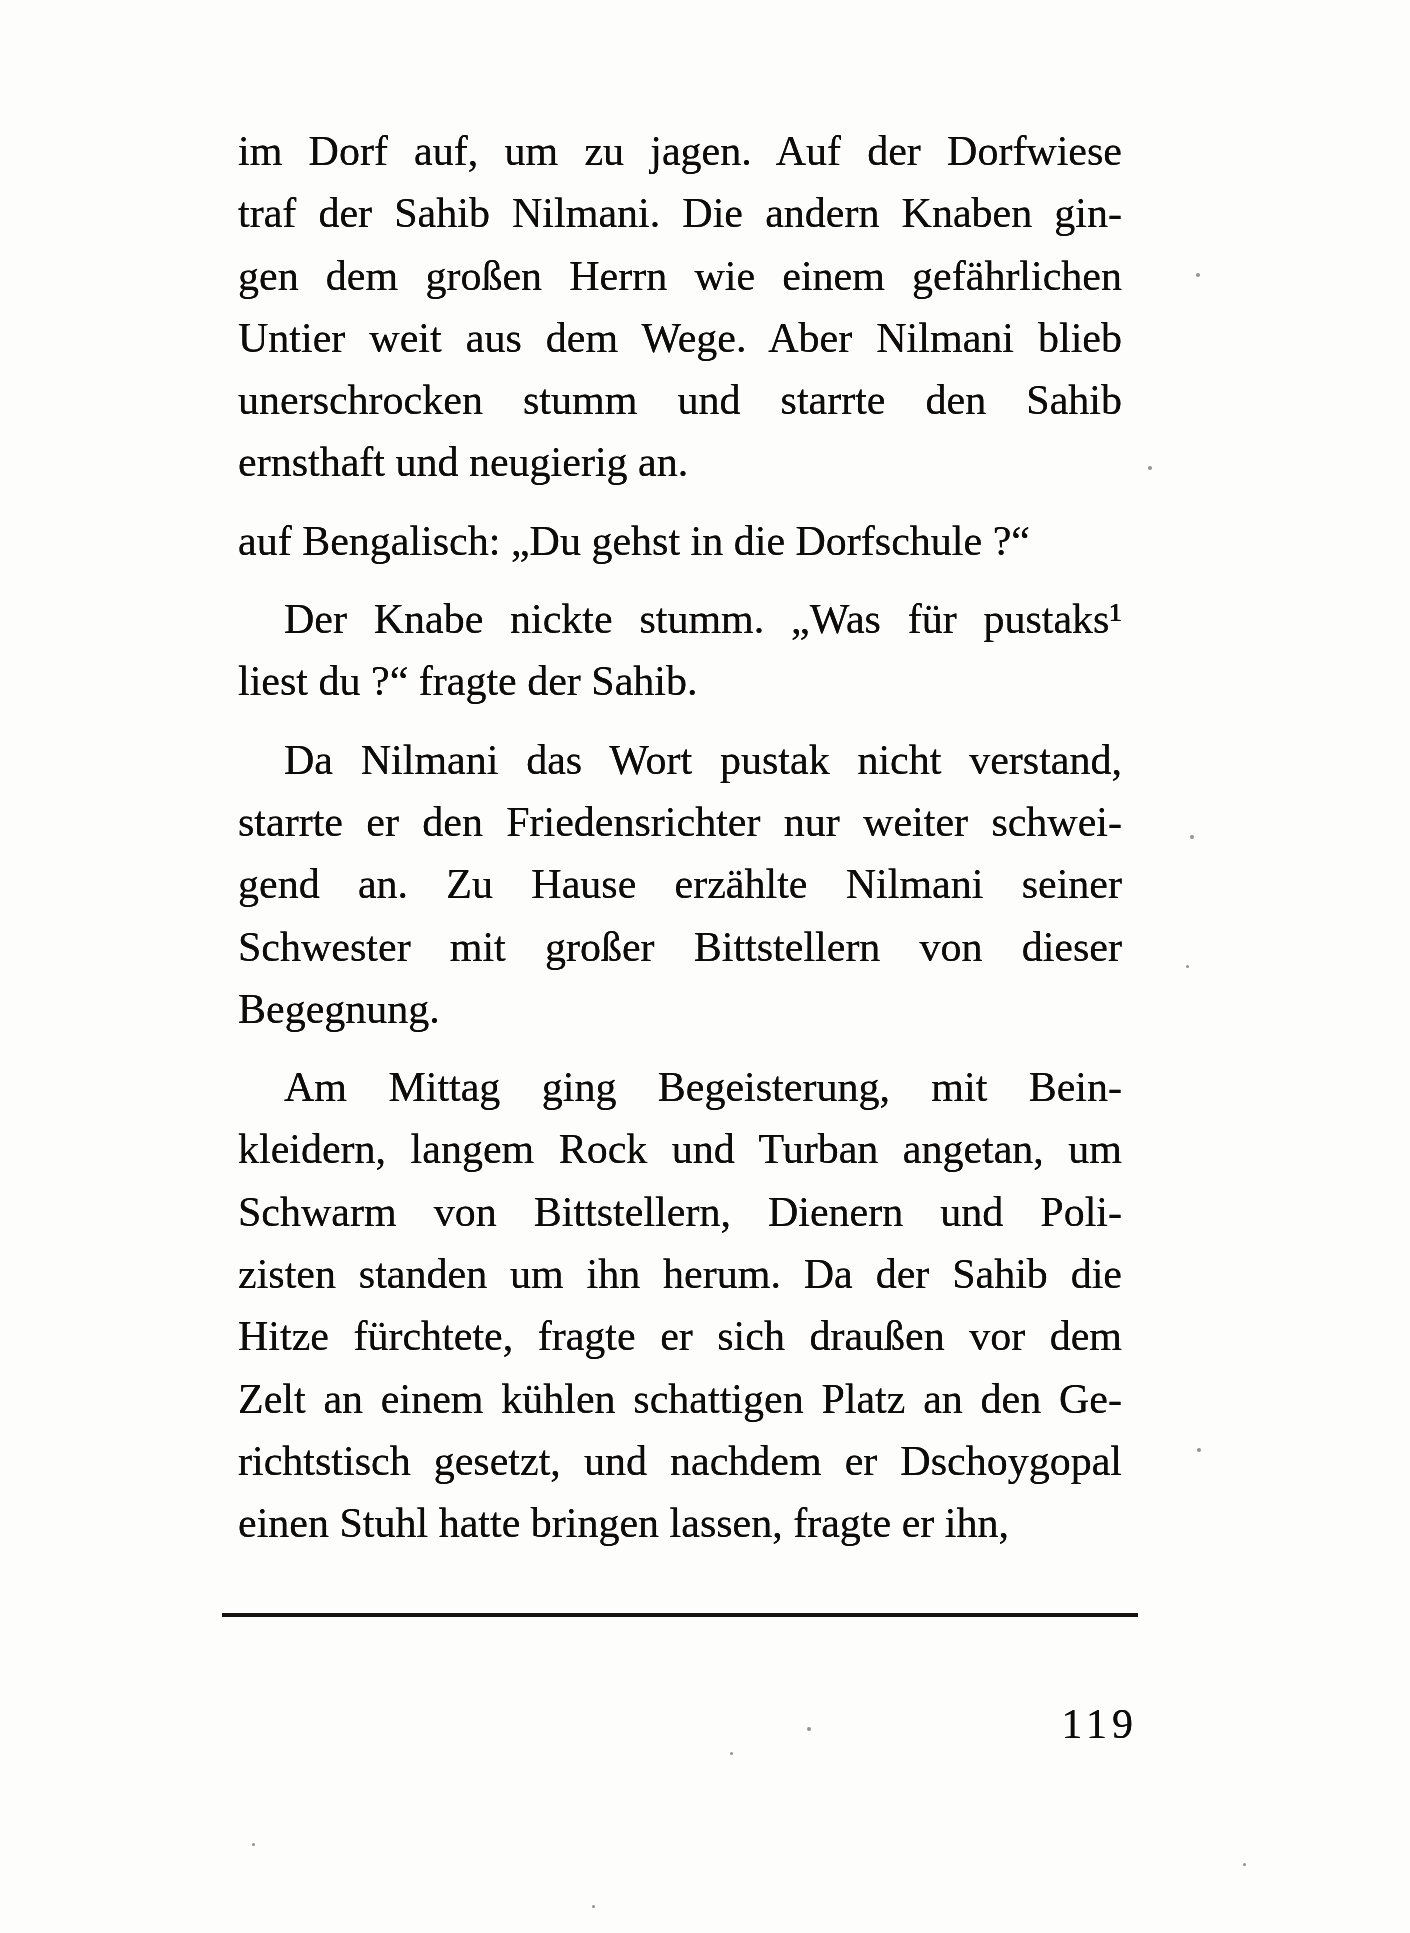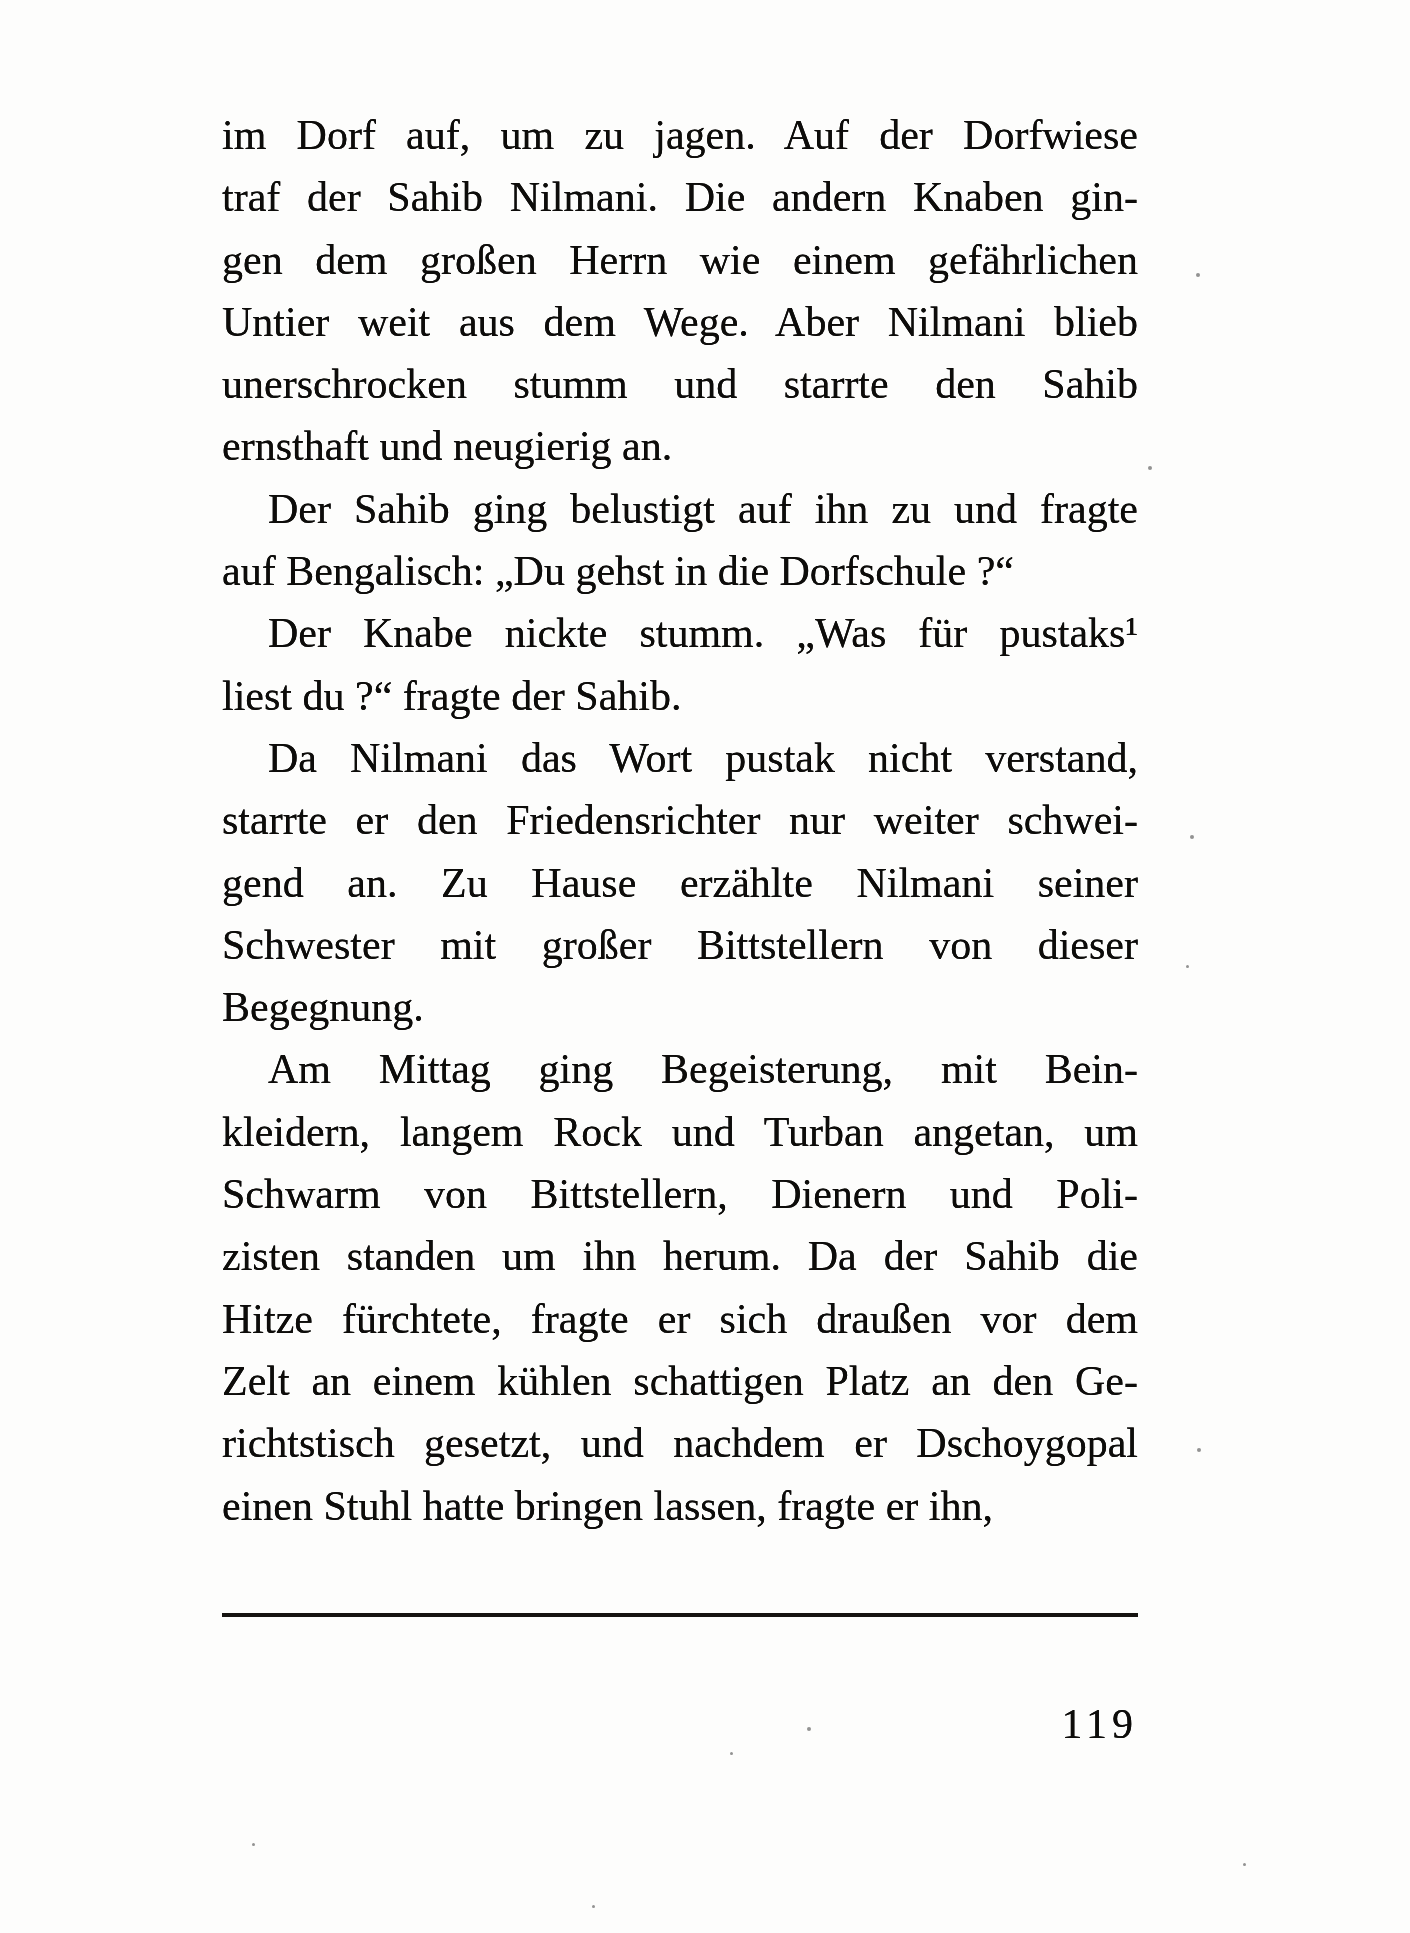--- a/index.html
+++ b/index.html
@@ -18,21 +18,21 @@
   }
   .text-block {
     position: absolute;
     left: 222px;
     top: 104px;
     width: 916px;
     font-size: 42px;
     line-height: 62.3px;
     text-shadow: 0 0 0.6px currentColor;
   }
-  .paragraph { margin: 0; padding: 0; }
+  .paragraph { margin: 16px; padding: 0; }
   .line {
     text-align: justify;
     text-align-last: justify;
     white-space: nowrap;
     height: 62.3px;
   }
   .line.end {
     text-align-last: left;
   }
   .line.indent {
@@ -89,21 +89,20 @@
     <div class="paragraph">
       <div class="line">im Dorf auf, um zu jagen. Auf der Dorfwiese</div>
       <div class="line">traf der Sahib Nilmani. Die andern Knaben gin-</div>
       <div class="line">gen dem großen Herrn wie einem gefährlichen</div>
       <div class="line">Untier weit aus dem Wege. Aber Nilmani blieb</div>
       <div class="line">unerschrocken stumm und starrte den Sahib</div>
       <div class="line end">ernsthaft und neugierig an.</div>
     </div>
 
     <div class="paragraph">
-      <div class="line indent">Der Sahib ging belustigt auf ihn zu und fragte</div>
       <div class="line end">auf Bengalisch: „Du gehst in die Dorfschule ?“</div>
     </div>
 
     <div class="paragraph">
       <div class="line indent">Der Knabe nickte stumm. „Was für pustaks¹</div>
       <div class="line end">liest du ?“ fragte der Sahib.</div>
     </div>
 
     <div class="paragraph">
       <div class="line indent">Da Nilmani das Wort pustak nicht verstand,</div>

